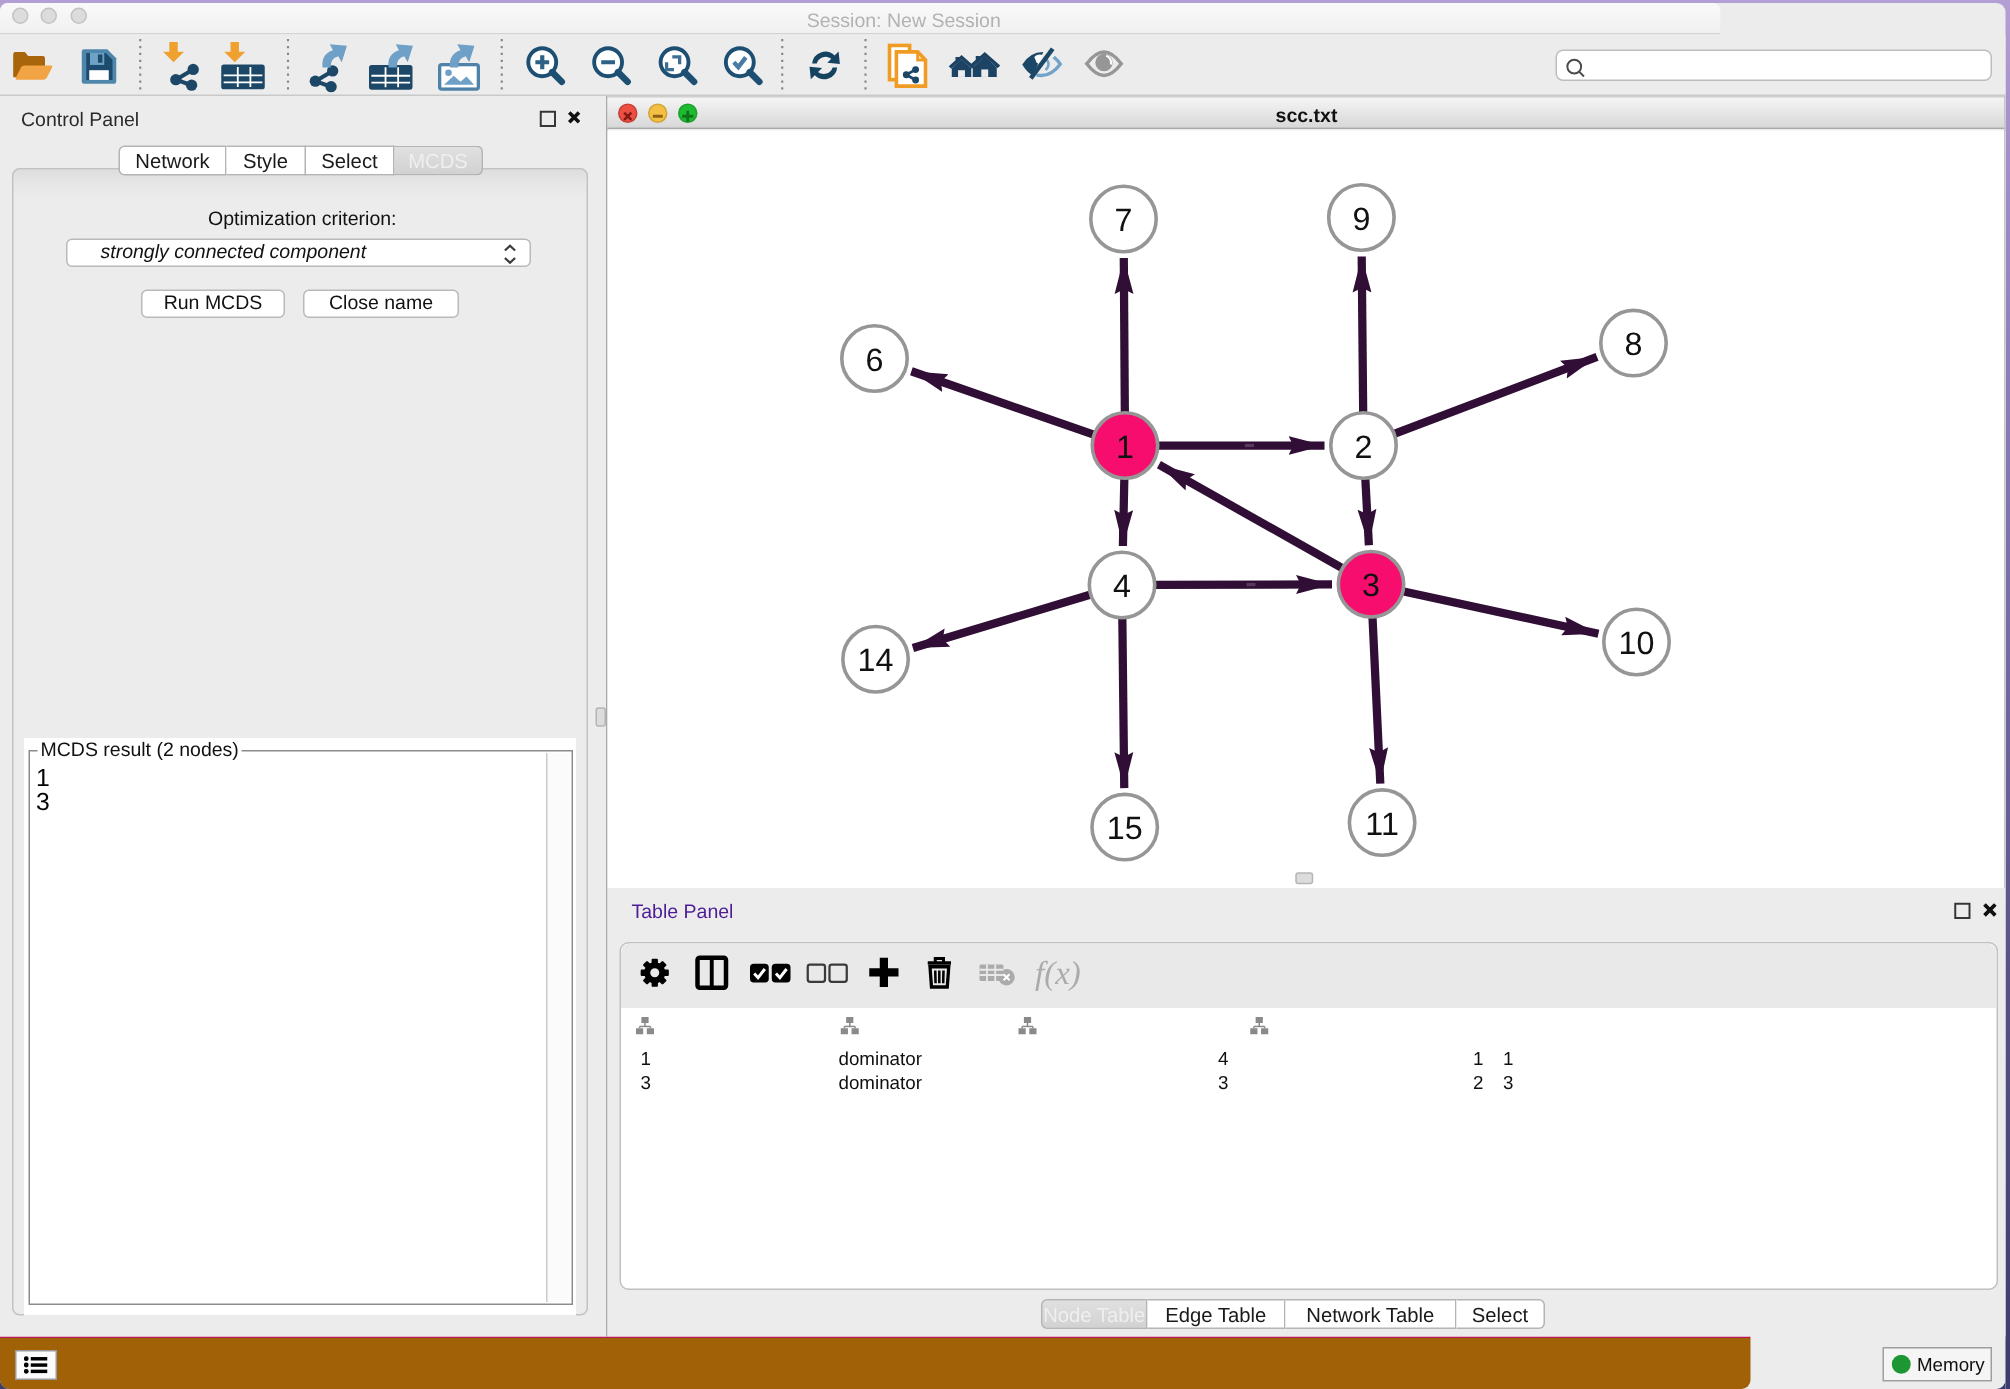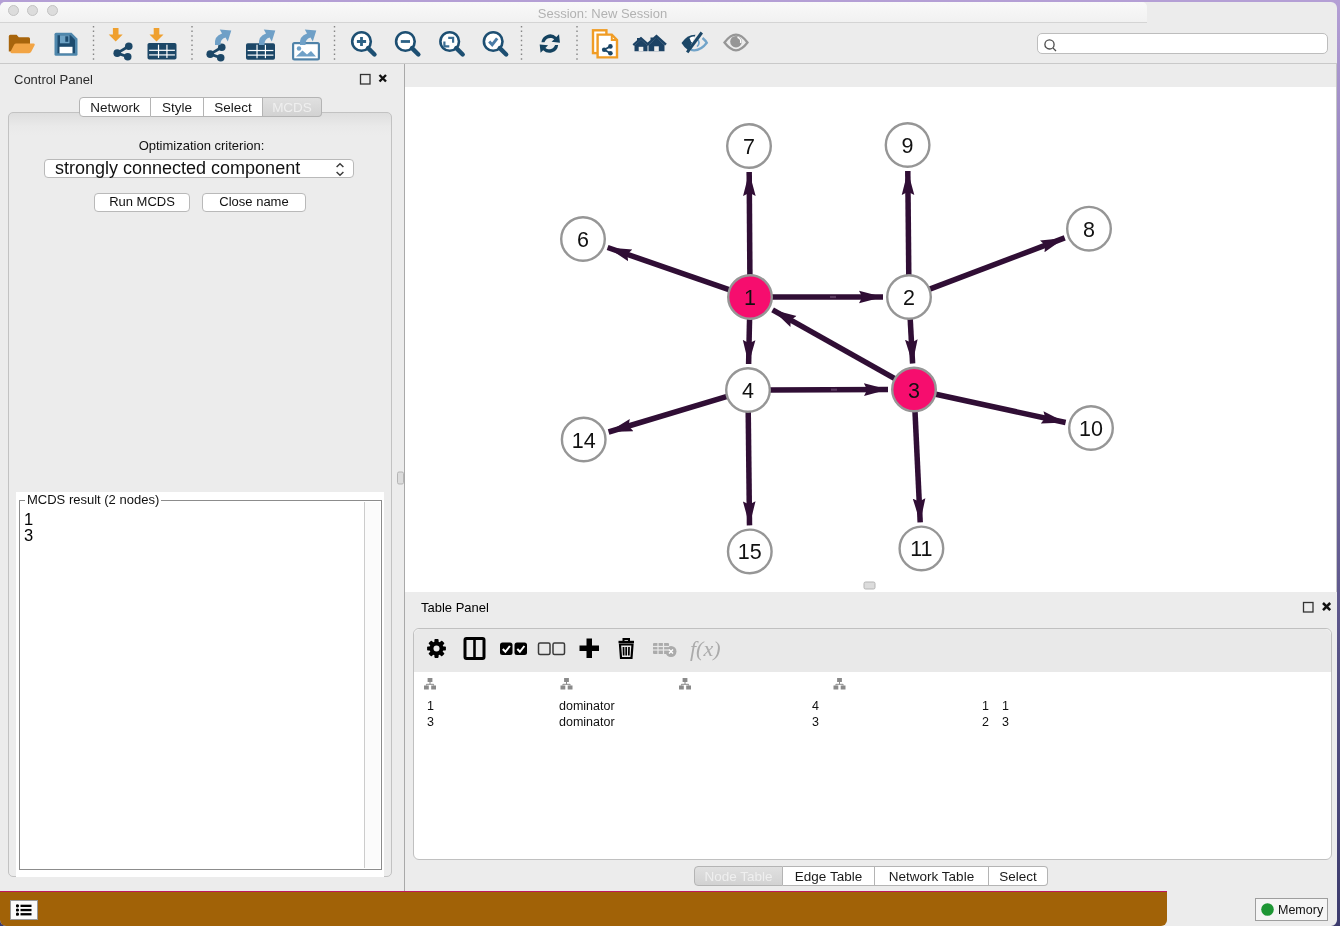--- a/index.html
+++ b/index.html
@@ -14,33 +14,33 @@
 .ctl { position:absolute; left:0; top:64px; width:403px; height:827px; background:#ececec; }
 .ctl-head { position:absolute; left:14px; top:72px; font-size:13px; color:#2b2b2b; }
 .tabs { position:absolute; height:20px; display:flex; font-size:13.5px; z-index:3; }
 .tab { border:1px solid #b4b4b4; border-left:none; background:#fff; color:#1a1a1a; display:flex; align-items:center; justify-content:center; }
 .tab:first-child { border-left:1px solid #b4b4b4; border-radius:4px 0 0 4px; }
 .tab:last-child { border-radius:0 4px 4px 0; }
 .tab.sel { background:linear-gradient(#e0e0e0,#d2d2d2); color:#efefef; }
 .tabpanel { position:absolute; left:8px; top:112px; width:384px; height:765px; border:1px solid #c2c2c2; border-radius:5px; background:linear-gradient(#dedede 0px, #e9e9e9 13px, #ececec 22px); z-index:1; }
 .whitezone { position:absolute; left:16px; top:492px; width:368px; height:385px; background:#fff; z-index:2; }
 .optlabel { position:absolute; left:0; top:138px; width:403px; text-align:center; font-size:13px; color:#111; z-index:2; }
-.combo { position:absolute; left:44px; top:159px; width:310px; height:19px; background:#fff; border:1px solid #b9b9b9; border-radius:4px; font-size:18px; color:#111; line-height:16px; padding-left:10px; z-index:2; }
+.combo { position:absolute; left:44px; top:159px; width:310px; height:19px; background:#fff; border:1px solid #b9b9b9; border-radius:4px; font-size:13px; color:#111; line-height:16px; padding-left:22px; z-index:2;font-style:italic; }
 .btn { position:absolute; height:19px; background:#fff; border:1px solid #b9b9b9; border-radius:4px; font-size:13px; color:#111; text-align:center; line-height:16px; z-index:2; }
 .group { position:absolute; left:19px; top:500px; width:363px; height:370px; border:1px solid #8c8c8c; z-index:2; }
 .grouplabel { position:absolute; left:25px; top:492px; background:#fff; padding:0 2px; font-size:13px; color:#111; z-index:3; }
 .sbtrack { position:absolute; right:1px; top:1px; width:16px; height:366px; background:#fbfbfb; border-left:1px solid #cccccc; }
 .vdivider { position:absolute; left:404px; top:64px; width:1px; height:827px; background:#a9a9a9; }
 .netframe { position:absolute; left:405px; top:64px; width:932px; height:528px; }
 .nettitle { position:absolute; left:0; top:0; width:100%; height:22px; background:linear-gradient(#f5f5f5,#d8d8d8); border-bottom:1px solid #a8a8a8; border-top:1px solid #cfcfcf; }
 .netcanvas { position:absolute; left:0; top:23px; width:932px; height:505px; background:#fff; }
 .light { position:absolute; top:4px; width:13px; height:13px; border-radius:50%; }
 .nettext { position:absolute; top:4px; width:100%; text-align:center; font-size:13px; font-weight:700; color:#111; }
 .tablepanel { position:absolute; left:405px; top:592px; width:932px; height:299px; background:#ececec; }
-.tp-head { position:absolute; left:16px; top:8px; font-size:13px; color:#000000; }
+.tp-head { position:absolute; left:16px; top:8px; font-size:13px; color:#4c1d95; }
 .tp-box { position:absolute; left:8px; top:36px; width:919px; height:232px; border:1px solid #c0c0c0; border-radius:6px; background:#fff; }
 .tp-toolbar { position:absolute; left:0; top:0; width:100%; height:43px; background:#e9e9e9; border-radius:6px 6px 0 0; }
 .thead { position:absolute; left:0; top:43px; width:664px; height:24px; background:#f3f3f3; border-bottom:1px solid #b5b5b5; font-size:12px; color:#1a1a1a; }
 .th { position:absolute; top:0; height:23px; border-right:1px solid #cccccc; text-align:center; line-height:23px; }
 .cell { position:absolute; font-size:12.5px; color:#111; }
 .btabs { position:absolute; top:274px; height:20px; display:flex; font-size:13.5px; left:289px; }
 .status { position:absolute; left:0; top:891px; width:1167px; height:35px; background:#a16207; border-top:1px solid #be185d; border-radius:0 0 6px 6px; }
 </style>
 </head>
 <body>
@@ -214,20 +214,32 @@
 <div style="position:absolute;left:1336px;top:64px;width:1px;height:528px;background:#c6c6c6;z-index:4;"></div>
 <svg width="16" height="10" style="position:absolute;left:862px;top:581px;z-index:5">
     <rect x="2" y="1" width="11" height="7" rx="1.5" fill="#dcdcdc" stroke="#b5b5b5" stroke-width="1"></rect>
   </svg>
 <svg width="9" height="16" style="position:absolute;left:396px;top:470px;z-index:5">
     <rect x="0" y="0" width="8" height="16" fill="#ececec"></rect>
     <rect x="1.5" y="2" width="6" height="12" rx="1.5" fill="#dcdcdc" stroke="#b5b5b5" stroke-width="1"></rect>
   </svg>
 
 <div class="netframe">
+  <div class="nettitle">
+    <div class="light" style="left:7px; background:#ee4f43; border:1px solid #c74237;"><svg width="11" height="11" viewBox="0 0 11 11">
+          <path d="M3.1,3.1 L7.9,7.9 M7.9,3.1 L3.1,7.9" stroke="#841910" stroke-width="1.7"></path>
+        </svg></div>
+    <div class="light" style="left:27px; background:#f4c044; border:1px solid #d3a438;"><svg width="11" height="11" viewBox="0 0 11 11">
+          <line x1="2.2" y1="5.5" x2="8.8" y2="5.5" stroke="#8d6014" stroke-width="1.9"></line>
+        </svg></div>
+    <div class="light" style="left:47px; background:#1eba30; border:1px solid #1da02c;"><svg width="11" height="11" viewBox="0 0 11 11">
+          <path d="M5.5,1.8 L5.5,9.2 M1.8,5.5 L9.2,5.5" stroke="#0d7518" stroke-width="1.9"></path>
+        </svg></div>
+    <div class="nettext">scc.txt</div>
+  </div>
   <div class="netcanvas">
     <svg id="graph" width="932" height="505" viewBox="0 0 932 505">
         <defs>
           <marker id="arr" markerUnits="userSpaceOnUse" markerWidth="27" markerHeight="15" refX="24" refY="7.5" orient="auto">
             <path d="M0,1.2 L24,7.5 L0,13.8 L3.2,7.5 z" fill="#300e35"></path>
           </marker>
         </defs>
         <line x1="344.9" y1="190" x2="344.2" y2="85" stroke="#300e35" stroke-width="5.5" marker-end="url(#arr)"></line>
         <line x1="326.1" y1="203.4" x2="202.6" y2="160.5" stroke="#300e35" stroke-width="5.5" marker-end="url(#arr)"></line>
         <line x1="365" y1="210" x2="478" y2="210" stroke="#300e35" stroke-width="5.5" marker-end="url(#arr)"></line>
@@ -370,21 +382,21 @@
     <div class="cell" style="left:385px; top:70px; width:20px; text-align:right;">4</div>
     <div class="cell" style="left:555px; top:70px; width:20px; text-align:right;">1</div>
     <div class="cell" style="left:588px; top:70px;">1</div>
     <div class="cell" style="left:13px; top:86px;">3</div>
     <div class="cell" style="left:145px; top:86px;">dominator</div>
     <div class="cell" style="left:385px; top:86px; width:20px; text-align:right;">3</div>
     <div class="cell" style="left:555px; top:86px; width:20px; text-align:right;">2</div>
     <div class="cell" style="left:588px; top:86px;">3</div>
   </div>
   <div class="btabs">
-    <div class="tab sel" style="width:89px;">Node Table</div>
+    <div class="tab sel" style="width:71px;">Node Table</div>
     <div class="tab" style="width:92px;">Edge Table</div>
     <div class="tab" style="width:114px;">Network Table</div>
     <div class="tab" style="width:59px;">Select</div>
   </div>
 </div>
 
 <div class="status">
   <div style="position:absolute;left:10px;top:8px;width:28px;height:20px;background:#fbfbfb;border:1px solid #9a9a9a;"></div>
   <svg width="16" height="12" style="position:absolute;left:16px;top:12px" viewBox="0 0 16 12">
     <circle cx="1.5" cy="1.8" r="1.6" fill="#000"></circle>

